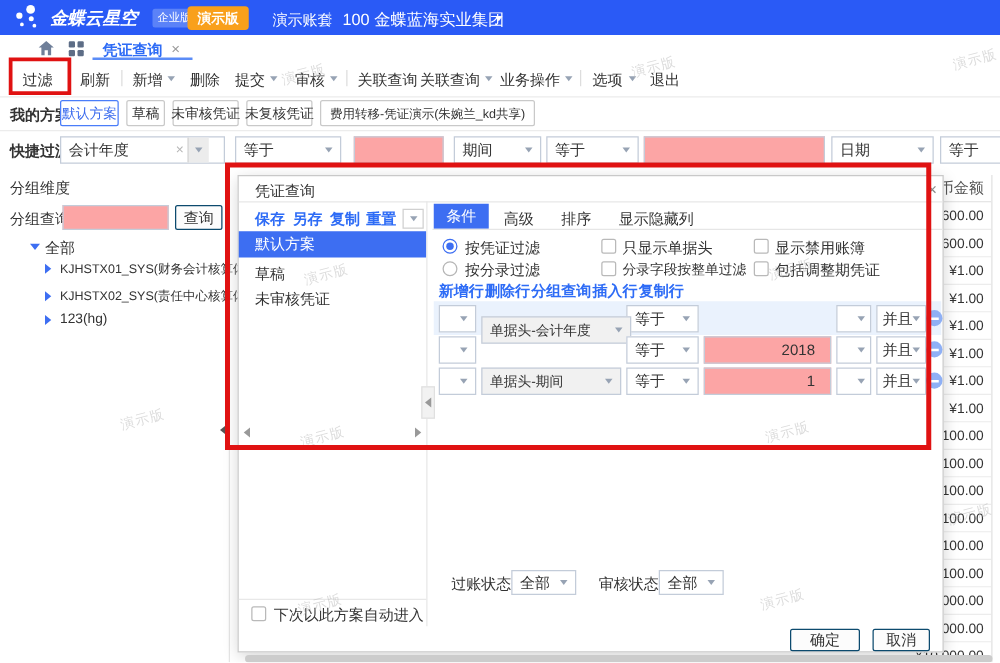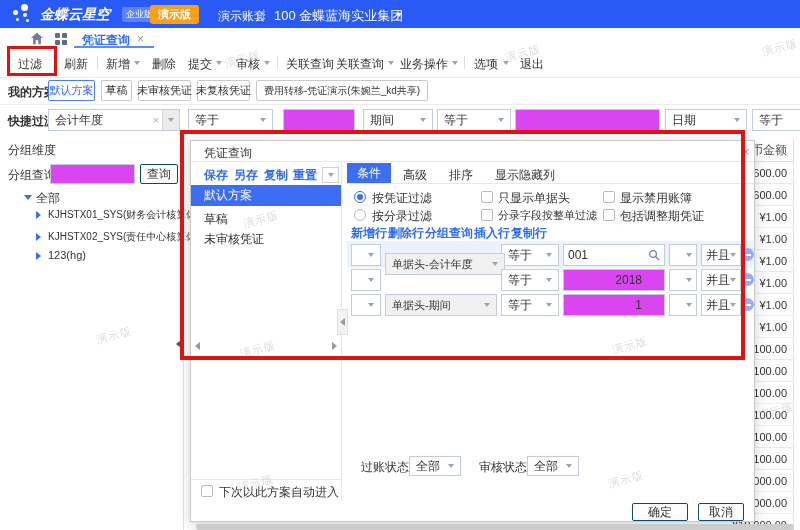--- a/index.html
+++ b/index.html
@@ -12,22 +12,22 @@
   .topbar .white{color:#fff}
   .dots i{position:absolute;background:#fff;border-radius:50%}
   .badge-ed{position:absolute;background:#5b82f8;color:#fff;font-size:9px;padding:1px 4px;border-radius:2px}
   .badge-demo{position:absolute;background:#f9a01b;color:#fff;font-size:11px;font-weight:700;padding:2px 8px;border-radius:3px}
   .chev{display:inline-block;width:0;height:0;border-left:3.5px solid transparent;border-right:3.5px solid transparent;border-top:4px solid #97a3b4}
   .chev-w{border-top-color:#fff}
   
   .sel{position:absolute;border:1px solid #c3ccd9;background:#fff;display:flex;align-items:center;
        justify-content:space-between;padding:0 6px;font-size:12px;color:#333;box-sizing:border-box;height:22px}
   .sel.gray{background:#f1f1f1}
-  .inp{position:absolute;border:1px solid #c3ccd9;background:#d946ef;box-sizing:border-box;height:22px;
-       font:12px "Liberation Sans","DejaVu Sans",sans-serif;padding:0 22px;color:#333;outline:none}
+  .inp{position:absolute;border:1px solid #c3ccd9;background:#fca5a5;box-sizing:border-box;height:22px;
+       font:12px "Liberation Sans","DejaVu Sans",sans-serif;padding:0 12px;color:#333;outline:none}
   .link{color:#2e6cf6;font-weight:700;font-size:12px;position:absolute;white-space:nowrap}
   .tlabel{position:absolute;font-weight:700;color:#333;white-space:nowrap}
   .divider{position:absolute;width:1px;height:13px;background:#ddd}
   .schbtn{position:absolute;display:inline-flex;align-items:center;justify-content:center;height:21px;
           padding:0 7px;border:1px solid #c9c9c9;border-radius:2px;background:#fff;font-size:11px;color:#333;white-space:nowrap;box-sizing:border-box}
   .schbtn.active{border-color:#4a7df9;color:#3a6bee}
   .cbx{position:absolute;width:12px;height:12px;border:1px solid #b9b9b9;border-radius:2px;background:#fff;box-sizing:border-box}
   .radio{position:absolute;width:12px;height:12px;border:1px solid #b6b6b6;border-radius:50%;background:#fff;box-sizing:border-box}
   .radio.on{border-color:#3d6ef2}
   .radio.on::after{content:"";position:absolute;left:2px;top:2px;width:6px;height:6px;border-radius:50%;background:#3d6ef2}
@@ -120,21 +120,21 @@
 
   <div class="tlabel" style="left:8px;top:84px">我的方案</div>
   <div class="schbtn active" style="left:48px;top:80px;width:47px">默认方案</div>
   <div class="schbtn" style="left:101px;top:80px;width:31px">草稿</div>
   <div class="schbtn" style="left:138px;top:80px;width:53px">未审核凭证</div>
   <div class="schbtn" style="left:197px;top:80px;width:53px">未复核凭证</div>
   <div class="schbtn" style="left:256px;top:80px;font-size:10px">费用转移-凭证演示(朱婉兰_kd共享)</div>
   <div class="hline" style="left:0;top:104px;width:800px"></div>
 
   <div class="tlabel" style="left:8px;top:113px">快捷过滤</div>
-  <div class="sel" style="left:48px;top:109px;width:132px;padding-right:0">
+  <div class="sel" style="left:48px;top:109px;width:132px;padding-right:12px">
     <span>会计年度</span>
     <span style="display:flex;align-items:center;height:100%">
       <span style="color:#b5b5b5;font-size:11px;margin-right:3px">×</span>
       <span style="display:flex;align-items:center;justify-content:center;width:16px;height:100%;background:#ececec;border-left:1px solid #d5d5d5">
           <span class="chev"></span>
         </span>
     </span>
   </div>
   <div class="sel" style="left:188px;top:109px;width:85px">
     <span>等于</span>
@@ -253,27 +253,20 @@
     <div class="link" style="left:320px;top:84px">复制行</div>
 
     <div class="abs" style="left:156px;top:100px;width:406px;height:27px;background:#eaf2fd"></div>
     <div class="sel" style="left:160px;top:103px;width:30px">
         <span></span>
         <span class="chev"></span>
       </div>
     <div class="sel" style="left:310px;top:103px;width:58px">
       <span>等于</span>
         <span class="chev"></span>
-    </div>
-    <div class="abs" style="left:372px;top:103px;width:102px;height:22px;border:1px solid #c3ccd9;background:#fff;box-sizing:border-box;display:flex;align-items:center;padding:0 4px;justify-content:space-between">
-      <span>001</span>
-      <svg width="12" height="12" viewBox="0 0 12 12">
-        <circle cx="5" cy="5" r="3.4" fill="none" stroke="#6f87ad" stroke-width="1.3"></circle>
-        <line x1="7.8" y1="7.8" x2="11" y2="11" stroke="#6f87ad" stroke-width="1.3"></line>
-      </svg>
     </div>
     <div class="sel" style="left:478px;top:103px;width:28px;padding:0 4px">
         <span></span>
         <span class="chev"></span>
       </div>
     <div class="sel" style="left:510px;top:103px;width:40px;padding:0 4px">
       <span>并且</span>
         <span class="chev"></span>
     </div>
     <span class="minus" style="left:550px;top:107px"></span>

